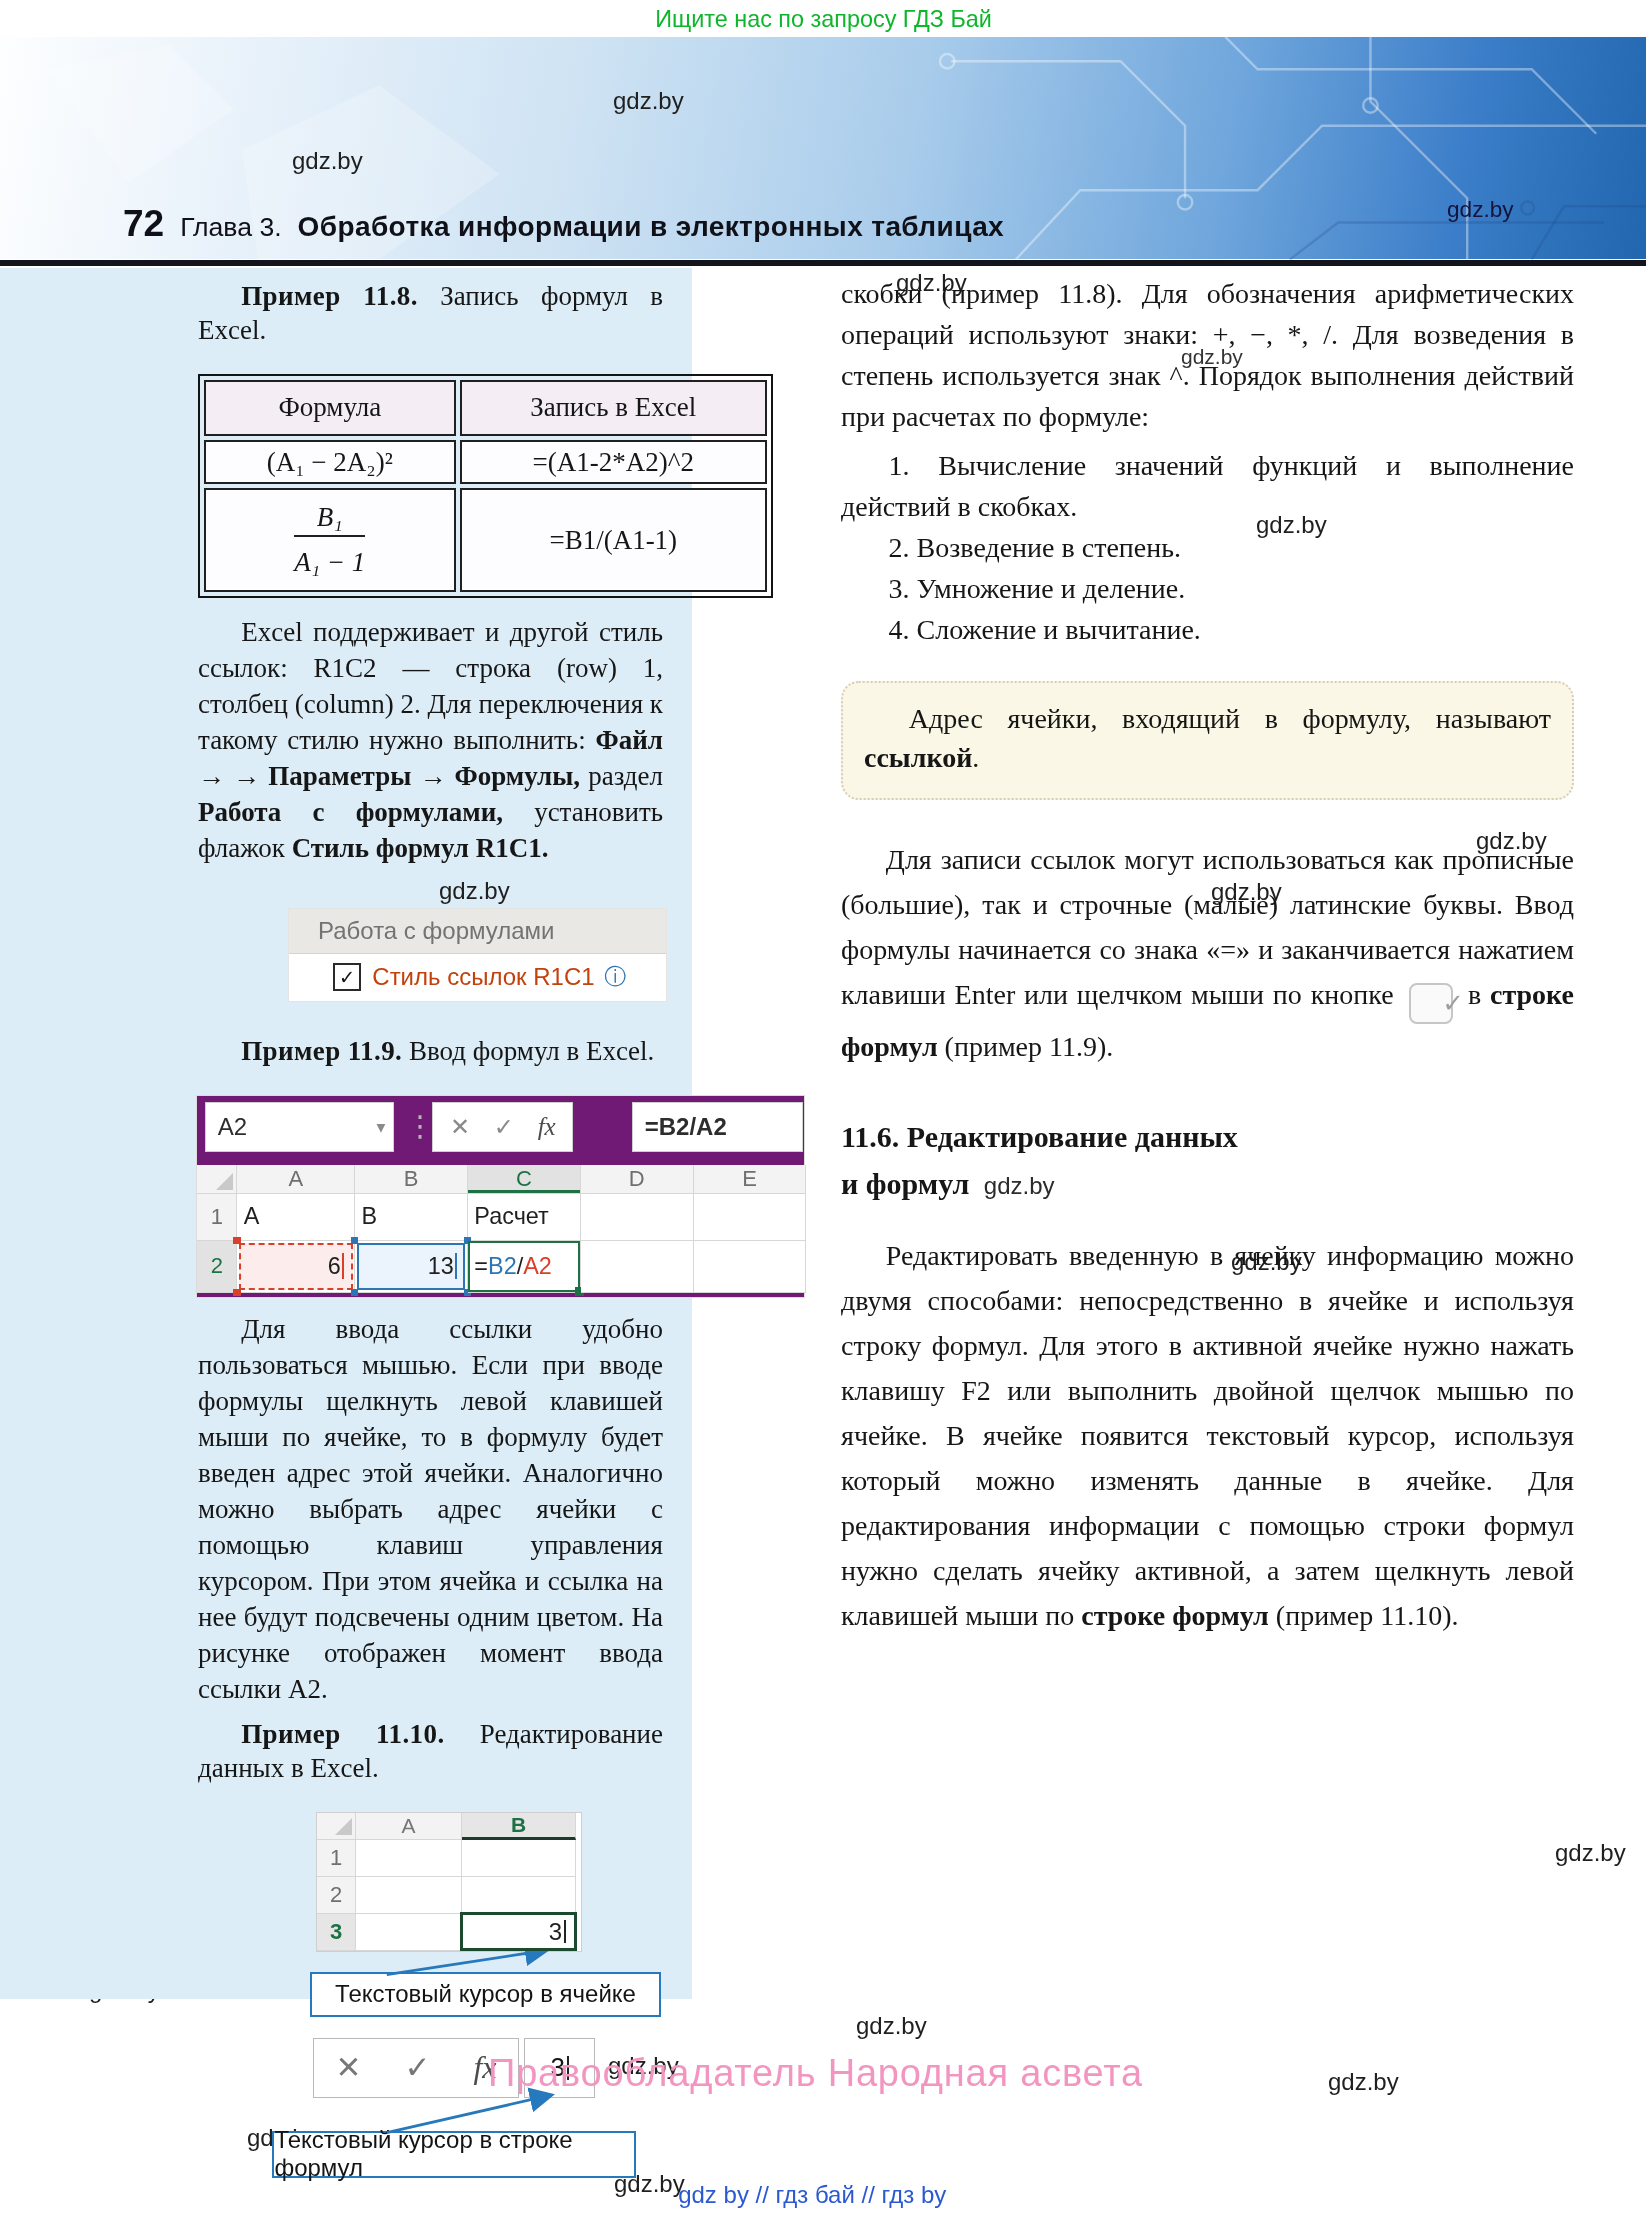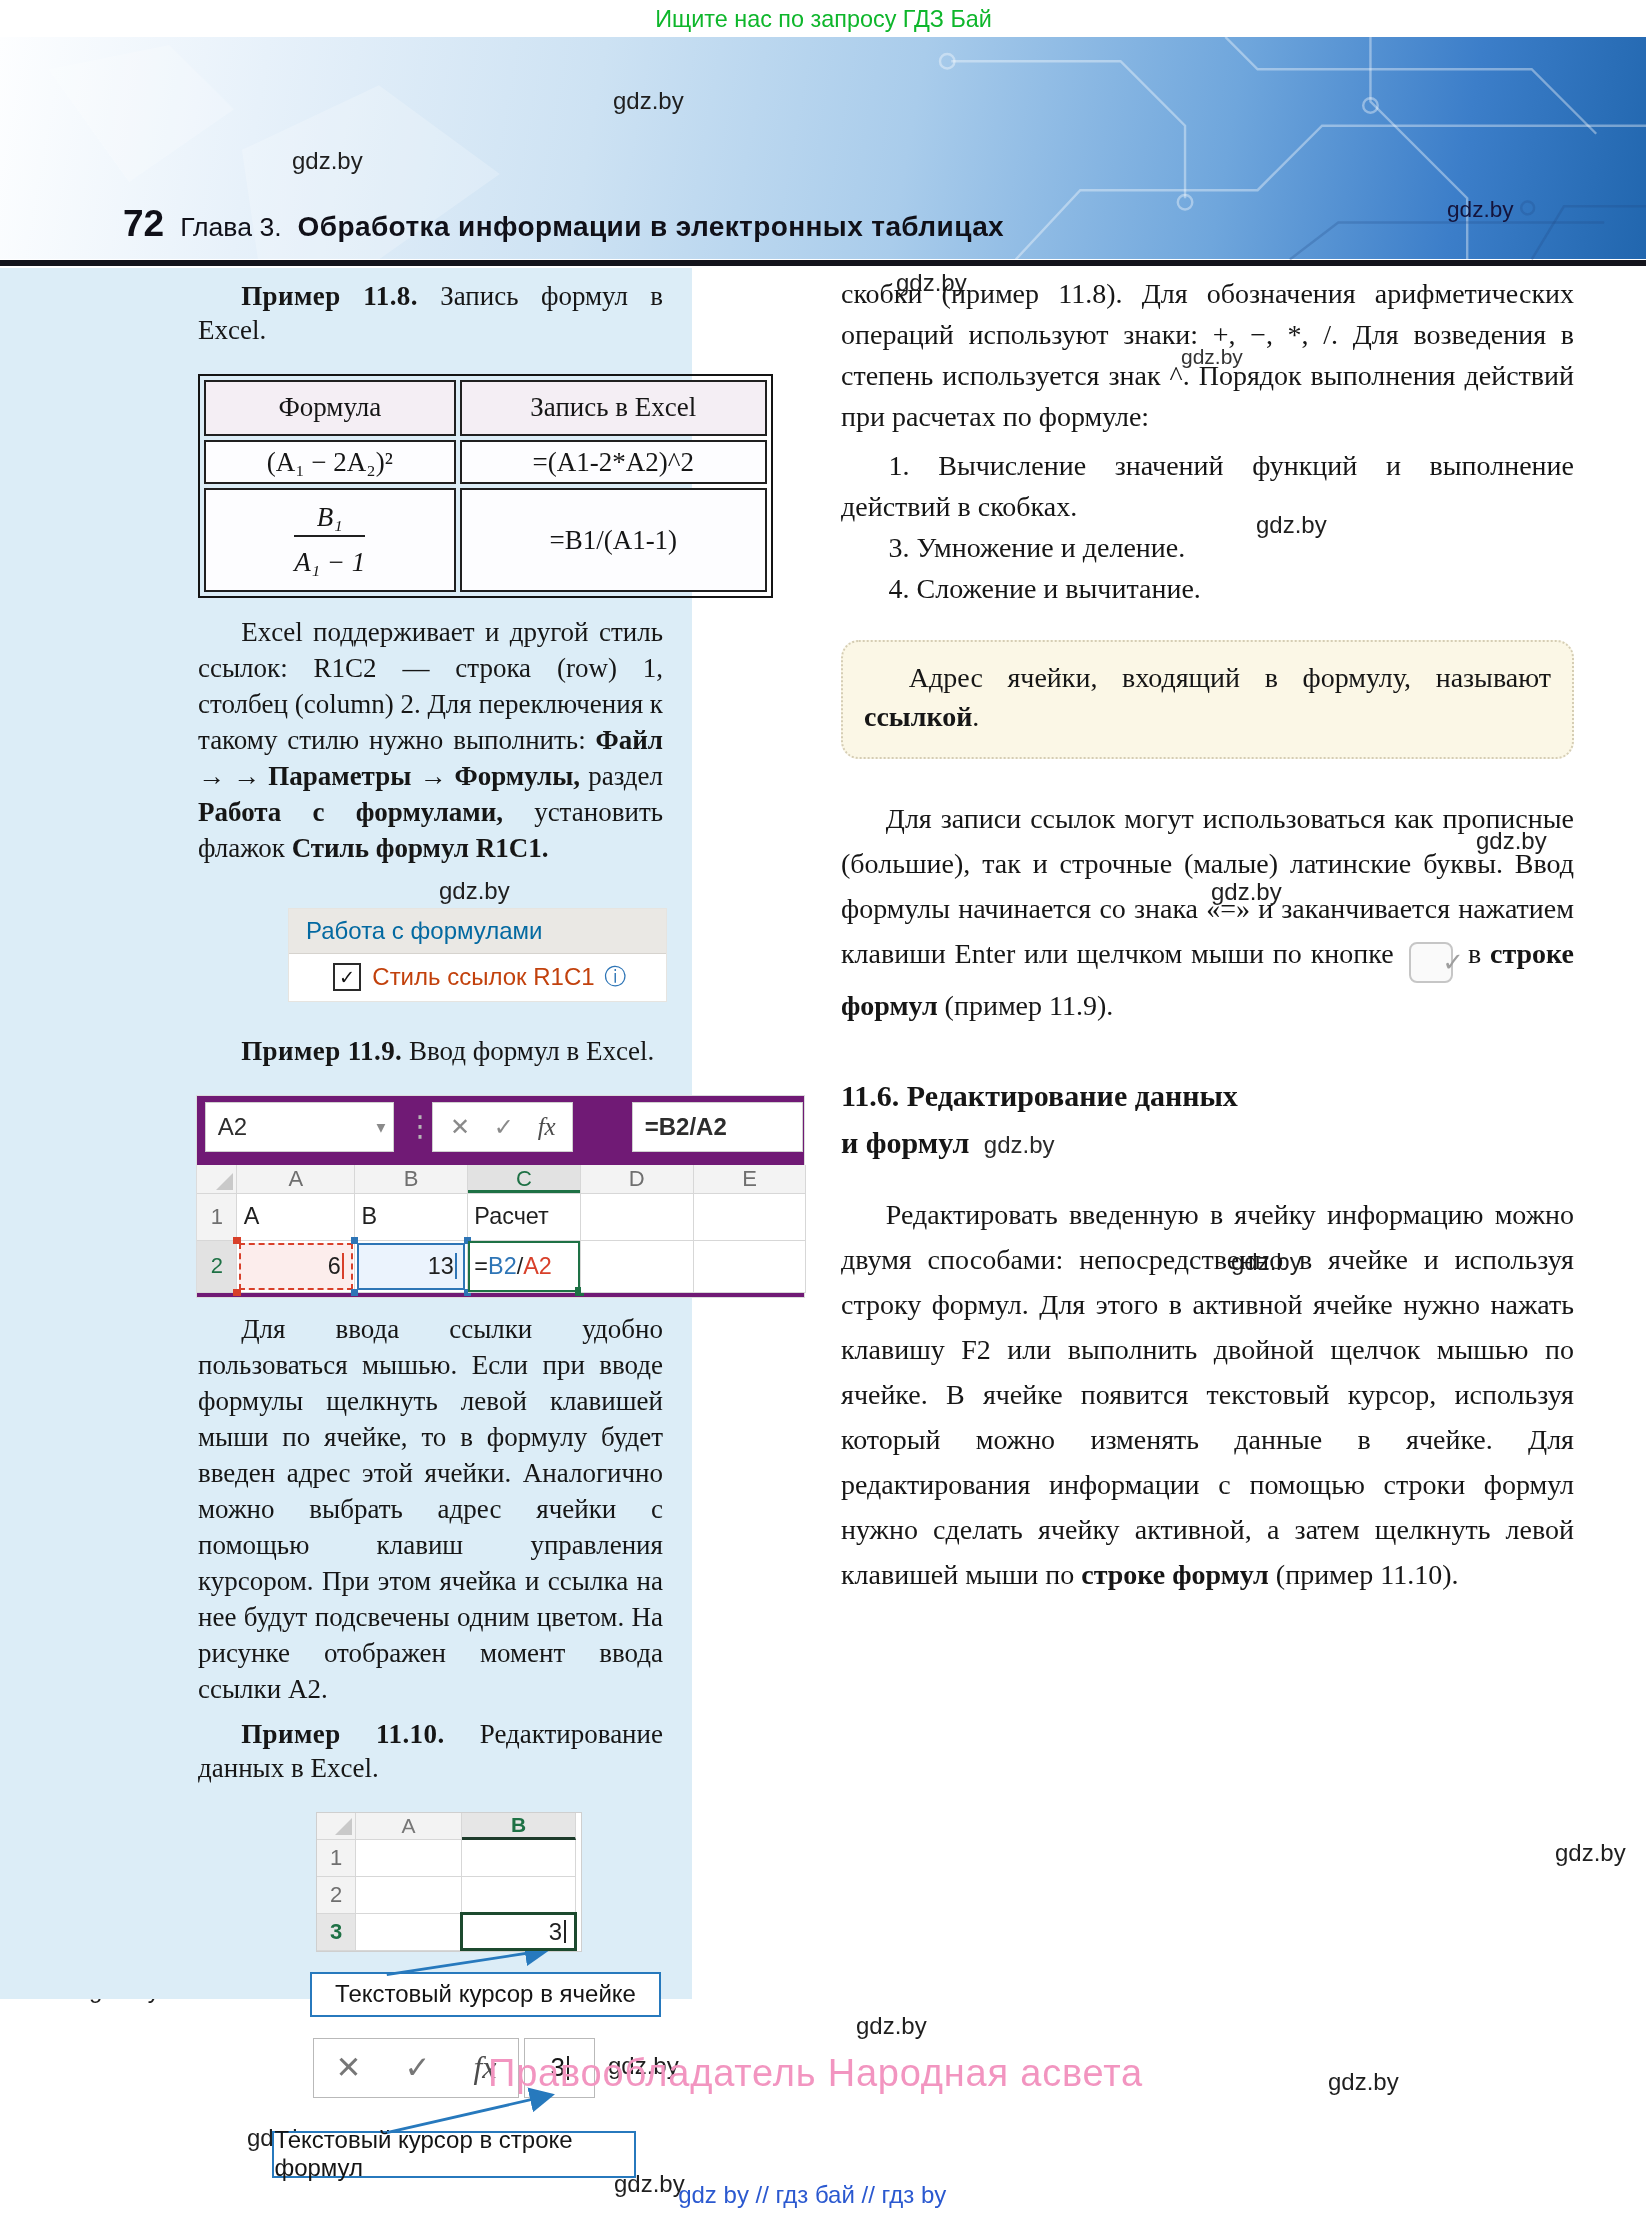--- a/index.html
+++ b/index.html
@@ -47,21 +47,21 @@
   table.ex8 tr.hdr td{background:#f4eef4;height:42px;}
   td.f-col{width:45%;}
   .frac{display:inline-block;text-align:center;font-style:italic;line-height:1.15;}
   .frac .num{display:block;padding:0 8px 2.4px;border-bottom:2px solid #202020;}
   .frac .den{display:block;padding-top:10px;}
   .tall{height:90px;}
 
   
   .fpanel{position:relative;width:377px;margin:42px 0 0 90px;background:#ffffff;border:0.8px solid #e6e4e0;}
   .fpanel-head{height:44px;background:#eae8e4;border-bottom:1.6px solid #d6d3ce;display:flex;align-items:center;
-    padding-left:17px;font-family:"Liberation Sans","DejaVu Sans",sans-serif;font-size:24px;color:#0369a1;}
+    padding-left:29px;font-family:"Liberation Sans","DejaVu Sans",sans-serif;font-size:24px;color:#737373;}
   .fpanel-body{height:47px;display:flex;align-items:center;}
   .cbx{width:24px;height:24px;border:2px solid #2a2a2a;margin-left:44px;display:flex;align-items:center;justify-content:center;
     font-family:"Liberation Sans","DejaVu Sans",sans-serif;font-weight:bold;font-size:19.3px;color:#111;background:#fff;}
   .cbx-label{margin-left:11.3px;font-family:"Liberation Sans","DejaVu Sans",sans-serif;font-size:24px;color:#c2410c;}
   .info-i{margin-left:9.7px;color:#2e75b6;font-size:22px;font-family:"Liberation Sans","DejaVu Sans",sans-serif;}
   .fpanel .wm{left:150px;top:-32px;}
 
   
   .xl1{position:relative;width:609px;height:203px;margin:21px 0 0 -1.6px;background:#701a75;border:0.8px solid #dcdcdc;box-sizing:border-box;}
   .xbox{position:absolute;border:1.6px solid #cfcfcf;height:50px;top:6.4px;display:flex;align-items:center;box-sizing:border-box;background:#fff;
@@ -385,20 +385,21 @@
       </svg>
     </div>
   </div>
 
   <div class="right-col">
 
     <p class="para">скобки (пример 11.8). Для обозначения арифметических операций используют знаки: +, −, *, /. Для возведения в степень используется знак ^. Порядок выполнения действий при расчетах по формуле:</p>
 
     <div class="olist">
       <p class="para">1. Вычисление значений функций и выполнение действий в скобках.</p>
+      <p class="para">2. Возведение в степень.</p>
       <p class="para">3. Умножение и деление.</p>
       <p class="para">4. Сложение и вычитание.</p>
     </div>
 
     <div class="callout"><span>Адрес ячейки, входящий в формулу, называют </span><b>ссылкой</b><span>.</span></div>
 
     <p class="para wide indent" style="margin-top:37px;"><span>Для записи ссылок могут использоваться как прописные (большие), так и строчные (малые) латинские буквы. Ввод формулы начинается со знака «=» и заканчивается нажатием клавиши Enter или щелчком мыши по кнопке </span><span class="check-btn">
           <span>✓</span>
         </span><span> в </span><b>строке формул</b><span> (пример 11.9).</span></p>
 

